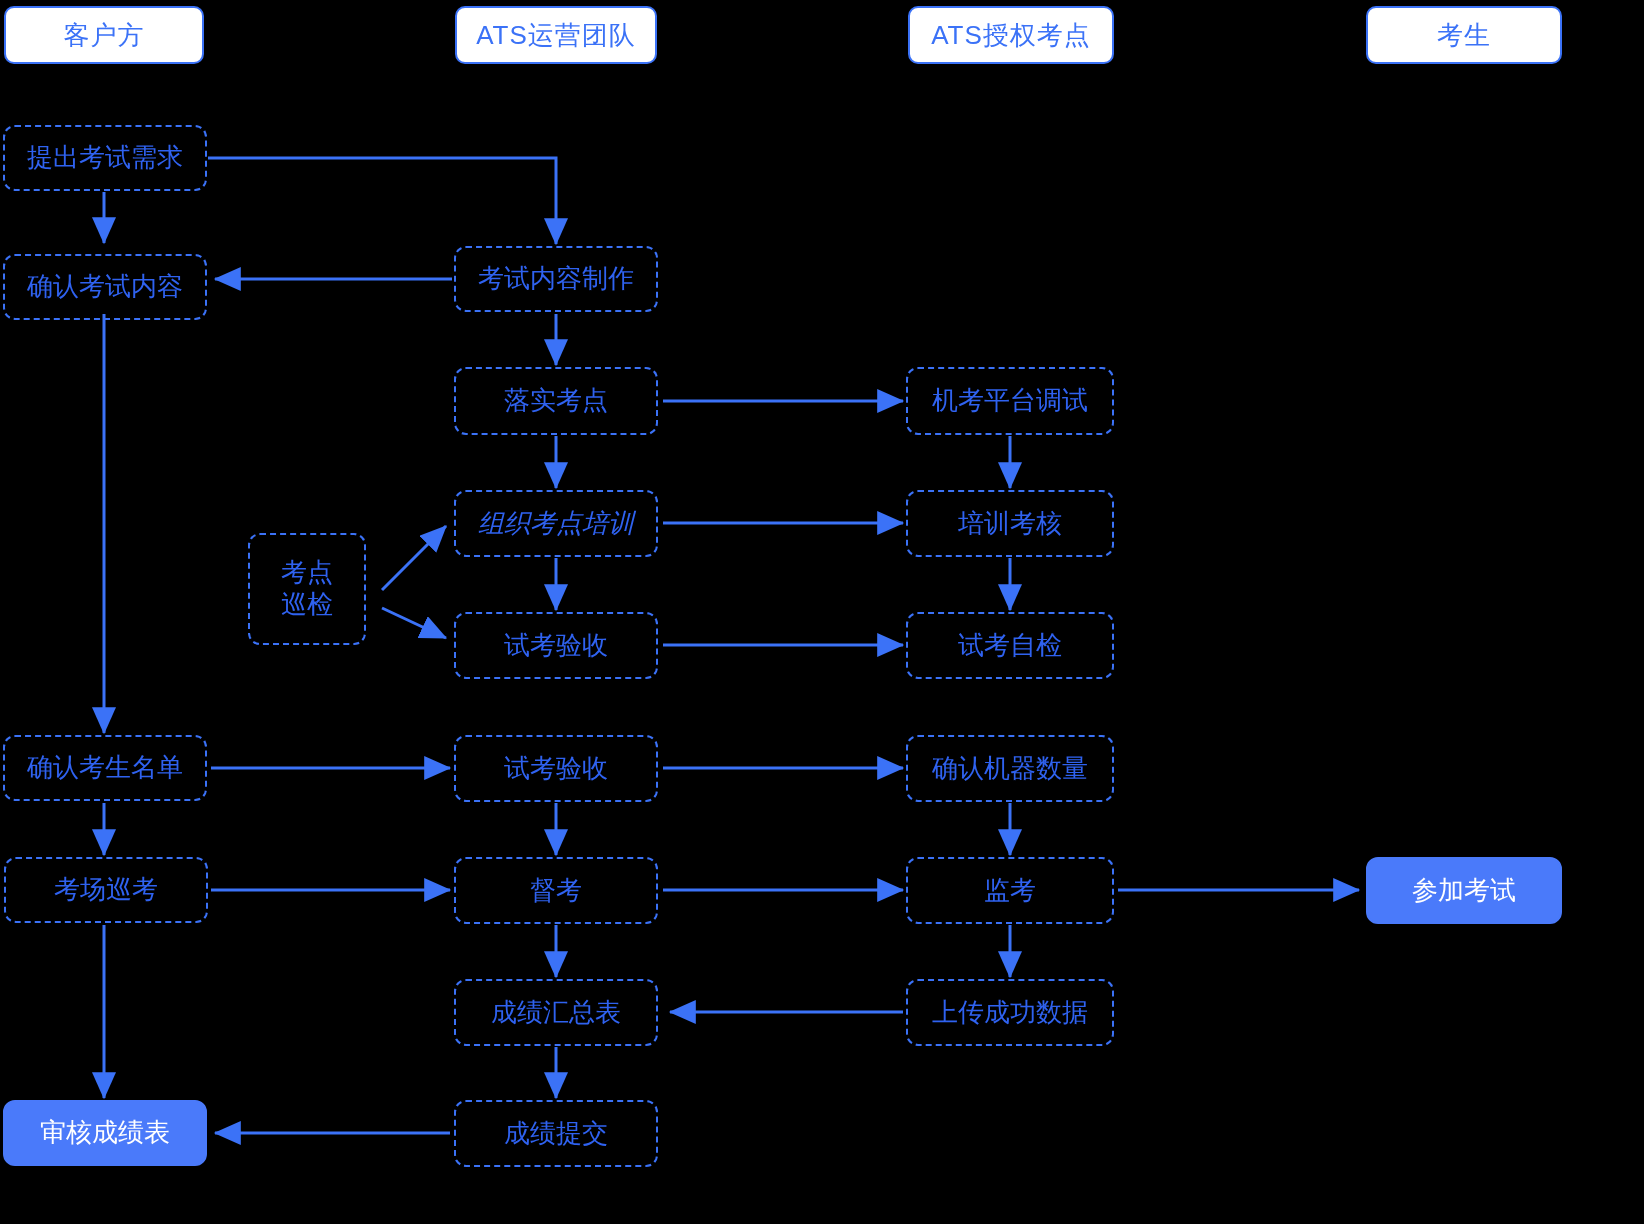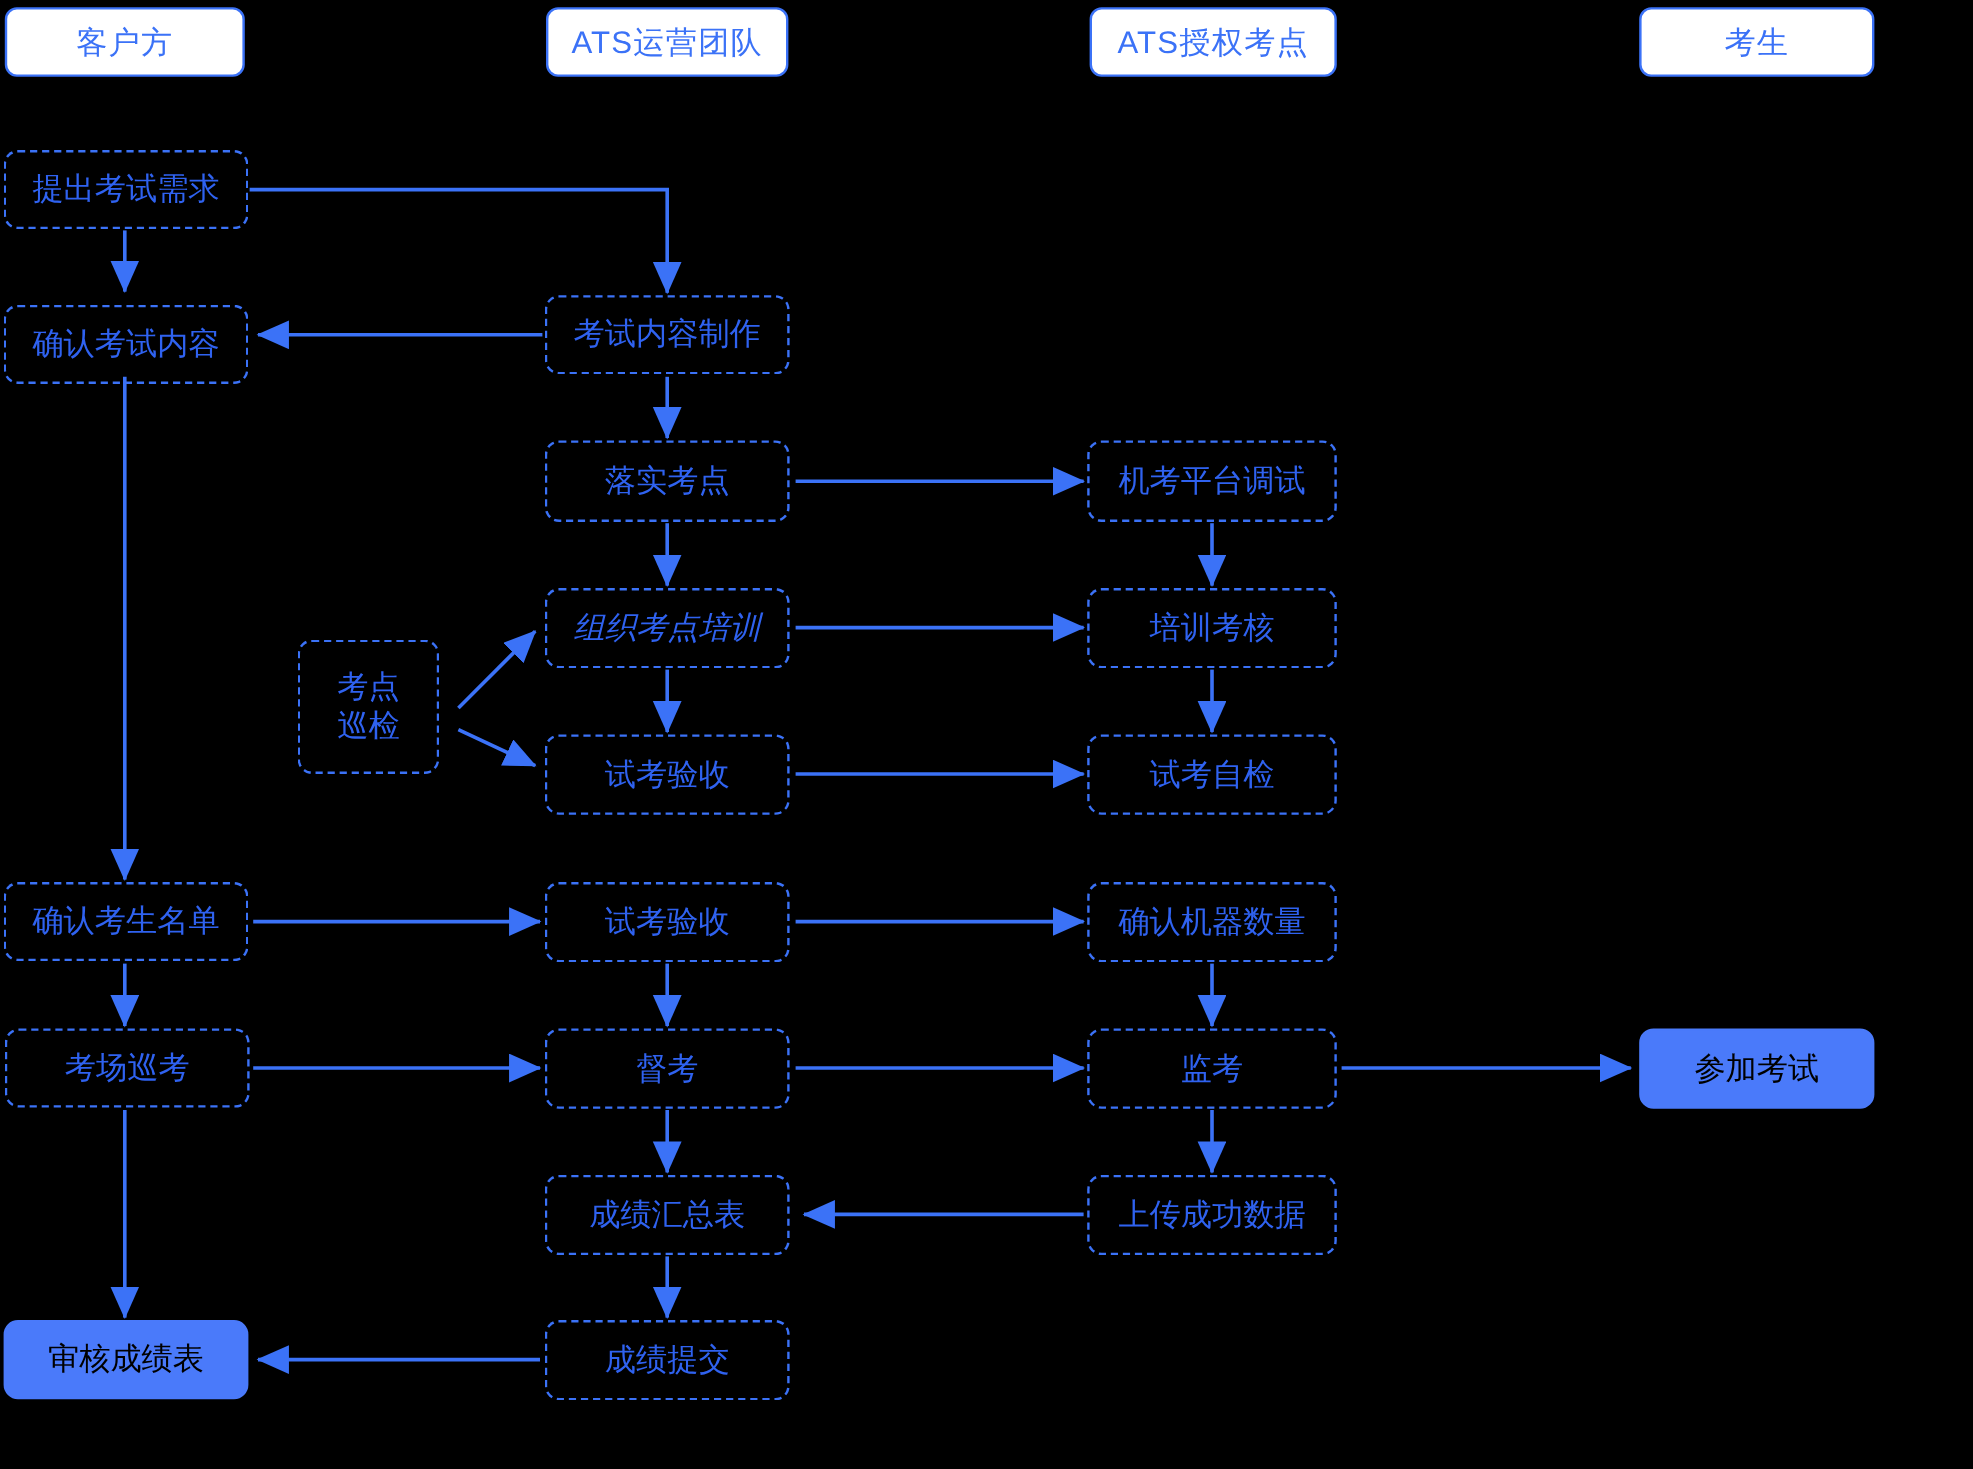--- a/index.html
+++ b/index.html
@@ -33,21 +33,21 @@
     line-height:1.22;
     color:#2f62f0;
     border:2.5px dashed #3b72f7;
     border-radius:12px;
     background:transparent;
     white-space:pre-line;
   }
   .node.filled{
     background:#4a7afa;
     border:2.5px solid #4a7afa;
-    color:#000000;
+    color:#ffffff;
   }
 
   
   .edge{position:absolute;}
   .edge svg{display:block;overflow:visible;}
 </style>
 </head>
 <body>
 
 <div id="stage">

